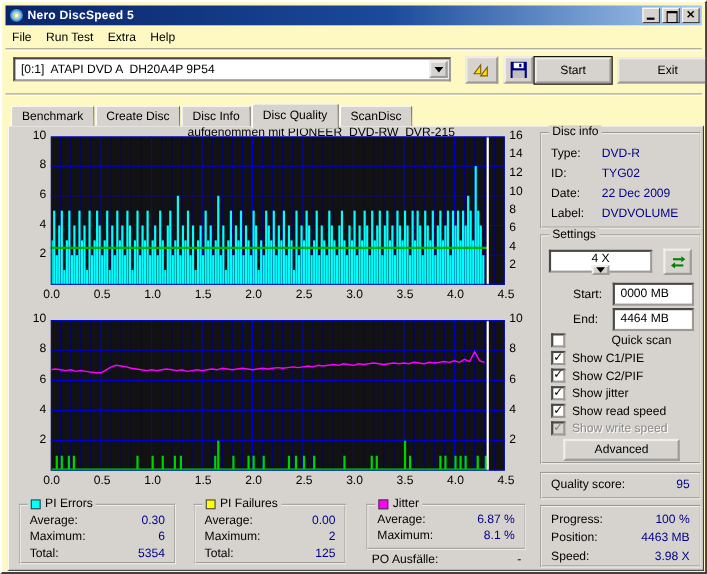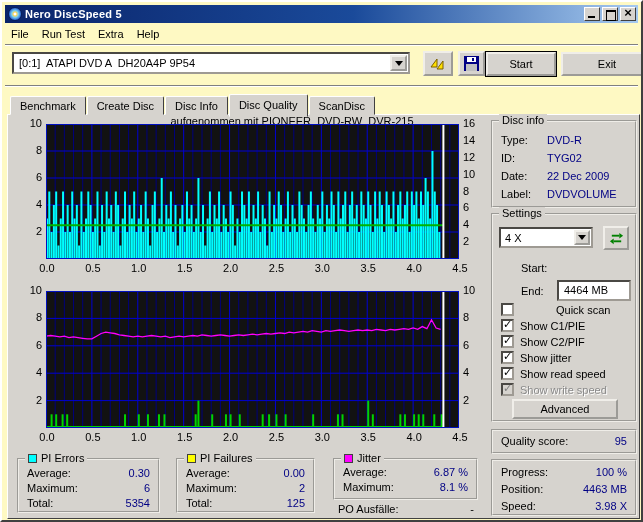--- a/index.html
+++ b/index.html
@@ -132,36 +132,39 @@
       </div>
     <div class="srow" style="top:66px;">
         <span>Label:</span>
         <span class="val" style="position:absolute;left:46px;">DVDVOLUME</span>
       </div>
   </div>
 
   <div class="gbox" style="left:489px;top:211px;width:146px;height:209px;">
     <span class="legend">Settings</span>
 
-    <div style="position:absolute;left:6px;top:12px;width:94px;height:21px;background:#fff;border:2px inset #9e9a93;display:flex;align-items:center;">
+    <div style="position:absolute;left:6px;top:12px;width:94px;height:21px;background:#fff;border:2px inset #9e9a93;display:flex;align-items:center;flex-direction:column;">
       <span style="flex:1;padding:0 4px;">4 X</span>
       <span class="combo-arrow-btn" style="width:16px;height:15px;">
         <span class="tri-down"></span>
       </span>
     </div>
     <div class="toolbtn" style="left:110px;top:11px;width:26px;height:24px;">
       <svg width="15" height="15" viewBox="0 0 16 16">
         <rect x="3" y="4" width="8" height="2" fill="#008000"></rect>
         <polygon points="11,2 15,5 11,8" fill="#008000"></polygon>
         <rect x="5" y="10" width="8" height="2" fill="#008000"></rect>
         <polygon points="5,8 1,11 5,14" fill="#008000"></polygon>
       </svg>
     </div>
 
     <span class="fieldlabel" style="left:8px;top:47px;">Start:</span>
+    <div class="field" style="left:64px;top:42px;width:74px;height:21px;">
+      <span>0000 MB</span>
+    </div>
     <span class="fieldlabel" style="left:8px;top:70px;">End:</span>
     <div class="field" style="left:64px;top:65px;width:74px;height:21px;">
       <span>4464 MB</span>
     </div>
 
     <div class="cbrow" style="left:8px;top:88px;gap:42px;">
       <span class="cb"></span>
         <span class="cblab">Quick scan</span>
       </div>
     <div class="cbrow" style="left:8px;top:104px;">

